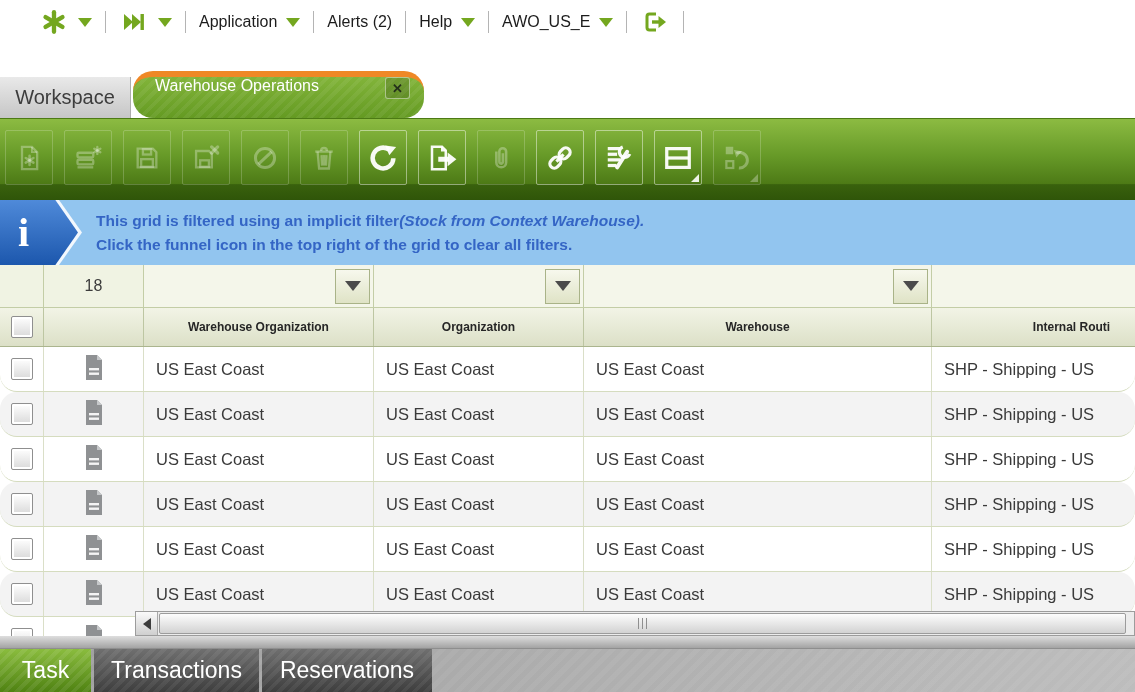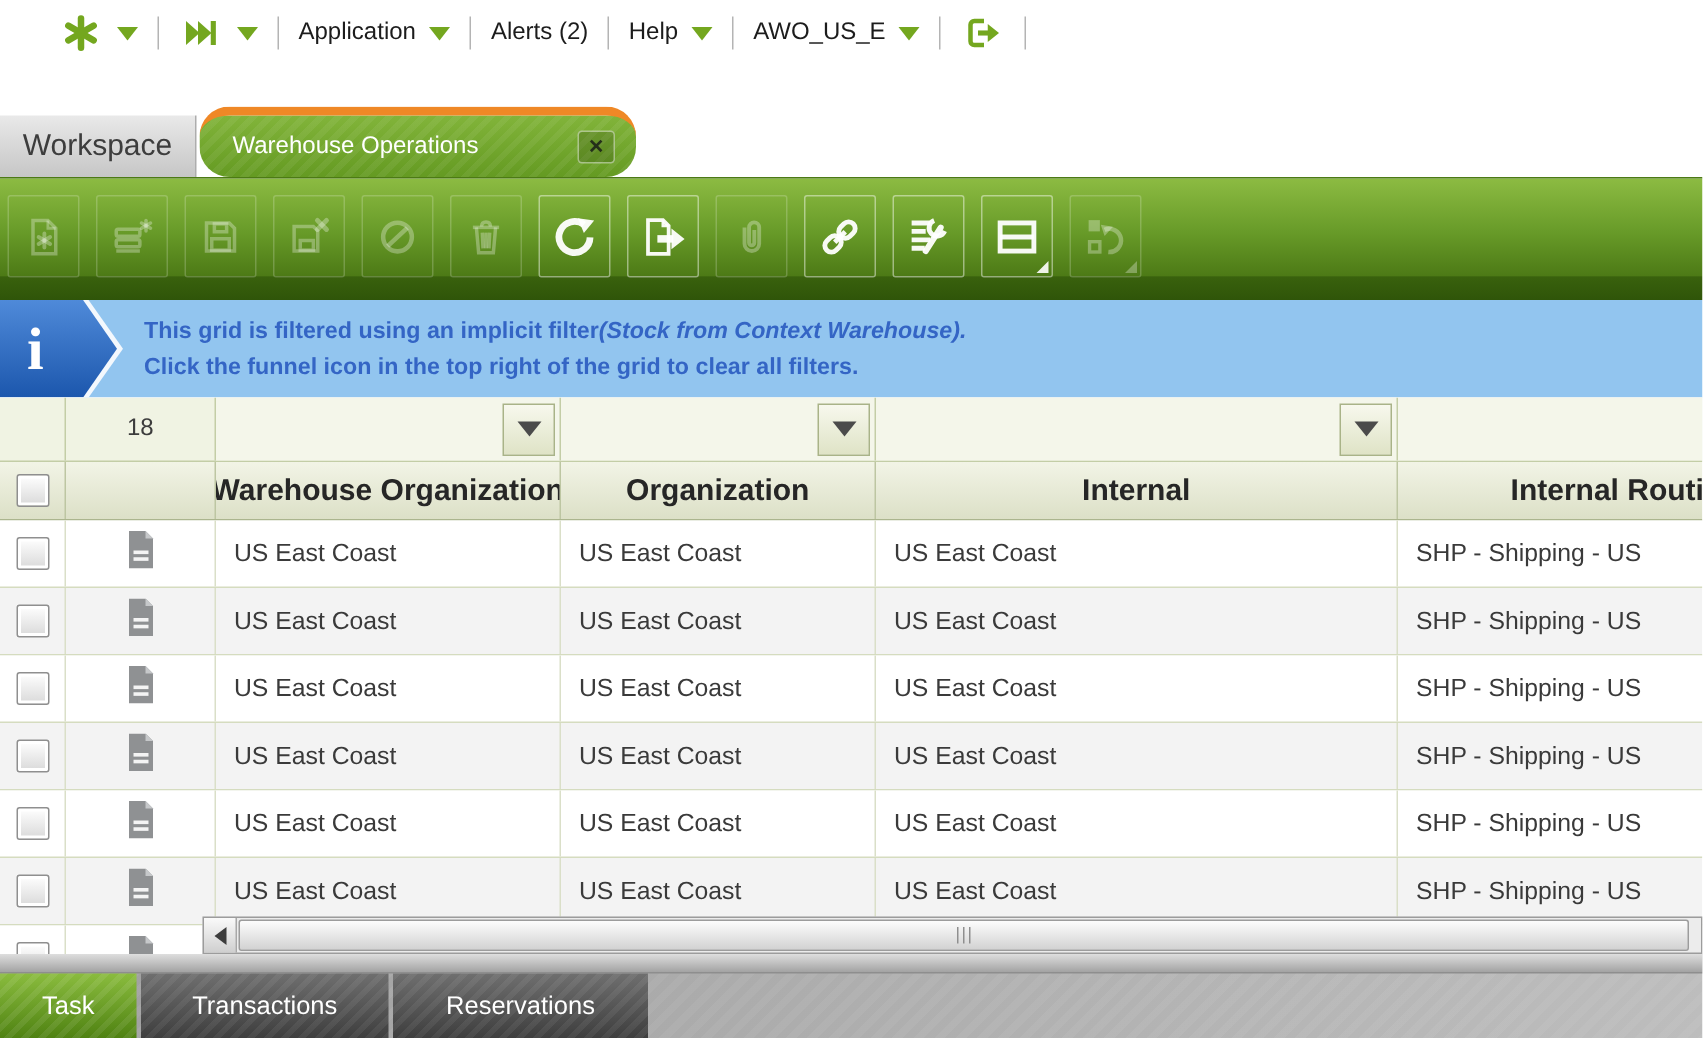--- a/index.html
+++ b/index.html
@@ -15,21 +15,21 @@
   .tm-ico{width:30px;height:26px;color:#74a71f;display:flex;align-items:center;justify-content:center;}
 
   
   #tabstrip{left:0;top:71px;width:1135px;height:47px;}
   #tab-workspace{left:0;top:6px;width:131px;height:41px;background:linear-gradient(180deg,#e9e9e9,#c6c6c6);
      border-right:1px solid #adadad;display:flex;align-items:center;justify-content:center;
      color:#3d3d3d;font-size:20px;cursor:pointer;box-sizing:border-box;}
   #tab-active{left:133px;top:0;width:291px;height:47px;box-sizing:border-box;border-top:6px solid #ef8826;
      background:repeating-linear-gradient(135deg,rgba(255,255,255,.06) 0 4px,rgba(255,255,255,0) 4px 8px),
                 linear-gradient(180deg,#82b43a,#649a22);
-     display:flex;align-items:center;color:#fff;font-size:16px;padding:0 14px 0 22px;cursor:pointer;border-radius:20px;}
+     display:flex;align-items:flex-start;color:#fff;font-size:16px;padding:0 14px 0 22px;cursor:pointer;border-radius:20px;}
   #tab-active .lbl{flex:1;}
   #tab-close{width:23px;height:20px;border:1px solid rgba(255,255,255,.45);border-radius:3px;background:rgba(0,0,0,.14);
      display:flex;align-items:center;justify-content:center;color:#24301a;font-size:13px;font-weight:bold;cursor:pointer;line-height:1;}
 
   
   #toolbar{left:0;top:118px;width:1135px;height:82px;
      background:linear-gradient(180deg,#8cbb42 0%,#679a28 45%,#4d7a16 80%,#39610d 81%,#2f5509 100%);
      border-top:1px solid #4c7a14;box-sizing:border-box;display:flex;align-items:flex-start;padding:11px 0 0 5px;gap:11px;}
   .tb-btn{width:48px;height:55px;border:1px solid rgba(255,255,255,.45);border-radius:2px;box-sizing:border-box;
      display:flex;align-items:center;justify-content:center;cursor:pointer;position:relative;color:rgba(255,255,255,.95);}
@@ -57,23 +57,23 @@
   #filter-row{height:42px;background:#f0f3e3;border-bottom:1px solid #c3cda6;}
   #filter-row .cell{border-right:1px solid #c3cda6;height:42px;display:flex;align-items:center;}
   #filter-count{justify-content:center;color:#3c3c3c;font-size:16px;}
   .filter-cell{justify-content:flex-end;background:#f4f6ea;cursor:text;}
   .filter-btn{width:35px;height:35px;margin:3px;border:1px solid #a9b388;background:linear-gradient(180deg,#f7f8ed,#dfe3c6);
      display:flex;align-items:center;justify-content:center;cursor:pointer;box-sizing:border-box;}
   .filter-btn .caret{border-top-color:#4b4b4b;border-left-width:8px;border-right-width:8px;border-top-width:10px;}
 
   #header-row{height:38px;background:linear-gradient(180deg,#f2f4e6,#dce0c7);border-bottom:1px solid #abb58e;}
   #header-row .cell{border-right:1px solid #bdc6a2;height:38px;display:flex;align-items:center;justify-content:center;
-     color:#262626;font-size:20px;font-weight:bold;cursor:pointer;white-space:nowrap;}
-
-  .data-row{height:44px;background:#fff;border-bottom:1px solid #d5dcbf;}
+     color:#262626;font-size:12px;font-weight:bold;cursor:pointer;white-space:nowrap;}
+
+  .data-row{height:44px;background:#fff;border-bottom:1px solid #d5dcbf;border-radius:17px;}
   .data-row.alt{background:#f3f3f3;}
   .data-row .cell{border-right:1px solid #dadfc8;height:44px;display:flex;align-items:center;white-space:nowrap;}
   .data-row .txt{padding-left:12px;color:#3a3a3a;font-size:16.5px;}
   .ccenter{justify-content:center;}
 
   .checkbox{width:20px;height:20px;border:1px solid #8f8f8f;border-radius:2px;background:linear-gradient(180deg,#ffffff,#d9d9d9);
      box-shadow:inset 0 0 0 2px #fff;cursor:pointer;}
 
   
   #hscroll{left:135px;top:611px;width:1000px;height:25px;background:#ececec;border:1px solid #9c9c9c;box-sizing:border-box;display:flex;z-index:5;}
@@ -82,21 +82,21 @@
   #hs-left .arr{width:0;height:0;border-top:6px solid transparent;border-bottom:6px solid transparent;border-right:8px solid #3c3c3c;}
   #hs-thumb{margin:1px 8px 1px 1px;flex:1;background:linear-gradient(180deg,#fdfdfd,#d2d2d2);border:1px solid #9c9c9c;border-radius:2px;
      display:flex;align-items:center;justify-content:center;gap:3px;cursor:grab;}
   #hs-thumb i{display:block;width:1px;height:11px;background:#8f8f8f;}
 
   
   #bottombar{left:0;top:636px;width:1135px;height:56px;z-index:10;
      background:repeating-linear-gradient(135deg,rgba(255,255,255,.05) 0 5px,rgba(0,0,0,0) 5px 10px),
                 linear-gradient(90deg,#9f9f9f,#bdbdbd);}
   #bb-strip{left:0;top:0;width:1135px;height:13px;background:linear-gradient(180deg,#dedede,#a3a3a3);border-bottom:1px solid #8e8e8e;box-sizing:border-box;}
-  .bb-tab{top:13px;height:43px;display:flex;align-items:center;justify-content:center;color:#fff;font-size:17px;cursor:pointer;
+  .bb-tab{top:13px;height:43px;display:flex;align-items:center;justify-content:center;color:#fff;font-size:23px;cursor:pointer;
      background:repeating-linear-gradient(135deg,rgba(255,255,255,.06) 0 4px,rgba(255,255,255,0) 4px 8px),
                 linear-gradient(180deg,#6f6f6f,#3e3e3e);}
   .bb-tab.active{background:repeating-linear-gradient(135deg,rgba(255,255,255,.08) 0 4px,rgba(255,255,255,0) 4px 8px),
                 linear-gradient(180deg,#8abc3e,#4f8212);}
 </style>
 </head>
 <body>
 
 <div id="topbar" class="abs">
     <div class="tm-item">
@@ -343,21 +343,21 @@
       </div>
       <div class="cell filter-cell c5"></div>
     </div>
   <div id="header-row" class="grow">
       <div class="cell c0 ccenter">
         <div class="checkbox"></div>
       </div>
       <div class="cell c1"></div>
       <div class="cell c2">Warehouse Organization</div>
       <div class="cell c3">Organization</div>
-      <div class="cell c4">Internal</div>
+      <div class="cell c4">Warehouse</div>
       <div class="cell c5">Internal Routi</div>
     </div>
   <div id="rows">
       <div class="grow data-row">
         <div class="cell c0 ccenter">
           <div class="checkbox"></div>
         </div>
         <div class="cell c1 ccenter">
           <span><svg width="20" height="25" viewBox="0 0 20 25">
               <path d="M2 0 h11 l5 5 v20 H2 z" fill="#8f9193"></path>

